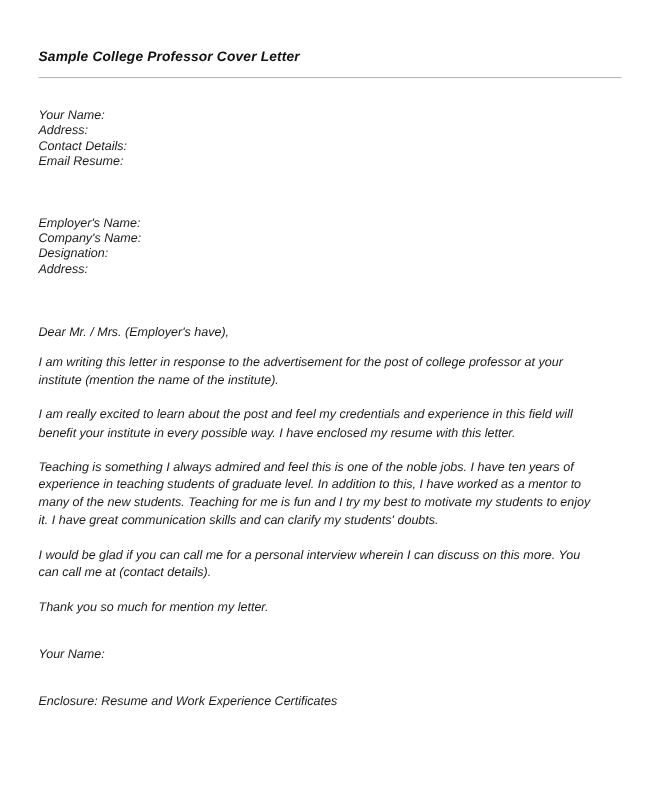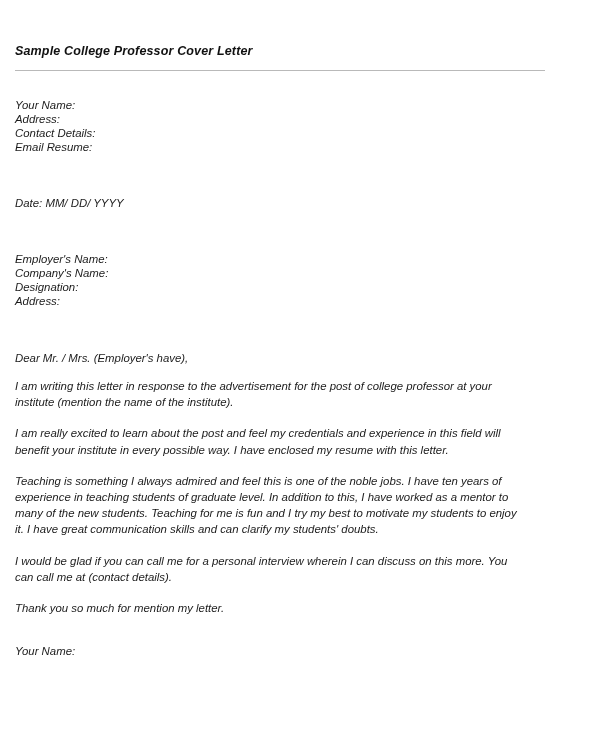--- a/index.html
+++ b/index.html
@@ -13,21 +13,21 @@
     font-family: "Liberation Sans", sans-serif;
     color: #1a1a1a;
     overflow: hidden;
   }
   .page {
     position: relative;
     width: 600px;
     height: 734px;
     background: #ffffff;
     box-sizing: border-box;
-    padding: 44px 55px 0 15px;
+    padding: 44px 55px 0 35px;
   }
   .letter-title {
     font-size: 12.5px;
     font-weight: bold;
     font-style: italic;
     letter-spacing: 0.15px;
     color: #111111;
     margin: 0;
     padding: 0 0 11px 0;
     line-height: 15px;
@@ -96,23 +96,20 @@
   <h1 class="letter-title">Sample College Professor Cover Letter</h1>
   <div class="title-rule"></div>
 
   <div class="block sender-block">
     <div class="line">Your Name:</div>
     <div class="line">Address:</div>
     <div class="line">Contact Details:</div>
     <div class="line">Email Resume:</div>
   </div>
 
-  <div class="block date-block">
-    <div class="line">Date: MM/ DD/ YYYY</div>
-  </div>
 
   <div class="block recipient-block">
     <div class="line">Employer's Name:</div>
     <div class="line">Company's Name:</div>
     <div class="line">Designation:</div>
     <div class="line">Address:</div>
   </div>
 
   <div class="block salutation-block">
     <div class="line">Dear Mr. / Mrs. (Employer's have),</div>
@@ -121,15 +118,16 @@
   <div class="body-paragraphs">
     <p class="paragraph">I am writing this letter in response to the advertisement for the post of college professor at your institute (mention the name of the institute).</p>
     <p class="paragraph">I am really excited to learn about the post and feel my credentials and experience in this field will benefit your institute in every possible way. I have enclosed my resume with this letter.</p>
     <p class="paragraph">Teaching is something I always admired and feel this is one of the noble jobs. I have ten years of experience in teaching students of graduate level. In addition to this, I have worked as a mentor to many of the new students. Teaching for me is fun and I try my best to motivate my students to enjoy it. I have great communication skills and can clarify my students' doubts.</p>
     <p class="paragraph">I would be glad if you can call me for a personal interview wherein I can discuss on this more. You can call me at (contact details).</p>
   </div>
 
   <div class="closing-block">
     <div class="closing-line">Thank you so much for mention my letter.</div>
     <div class="closing-line">Your Name:</div>
+    <div class="closing-line">Enclosure: Resume and Work Experience Certificates</div>
   </div>
 
 </div>
 
 </body></html>

